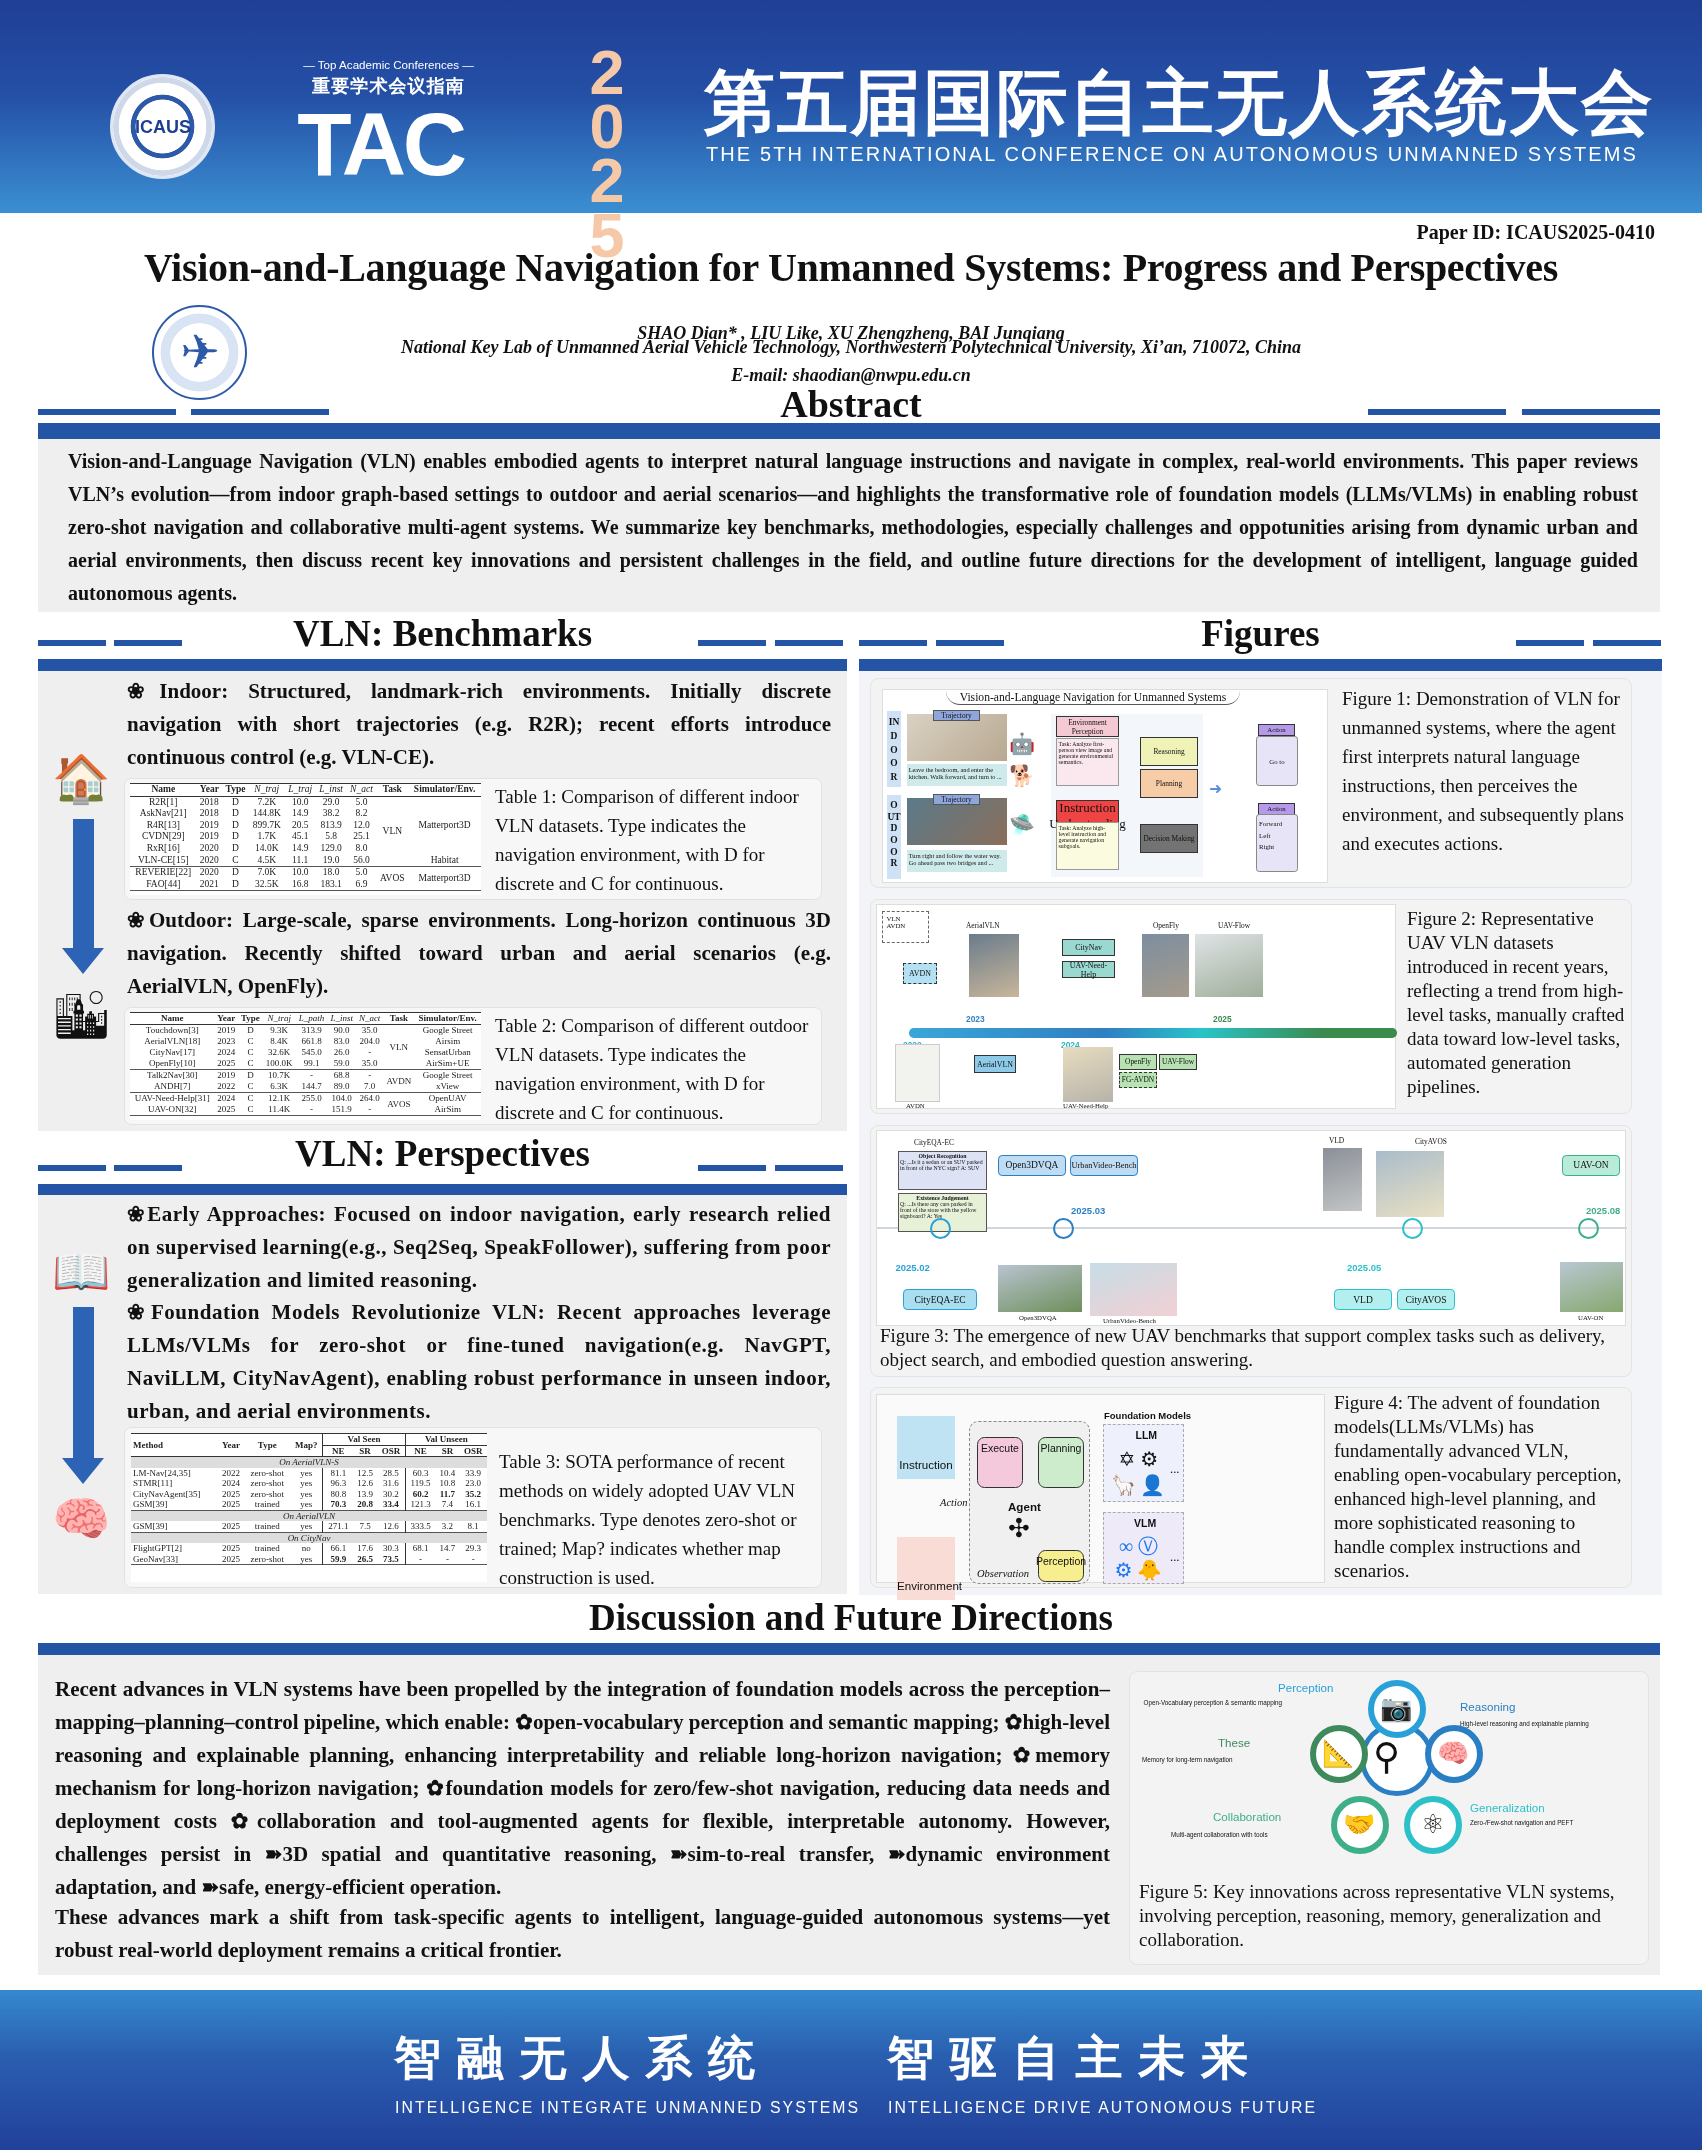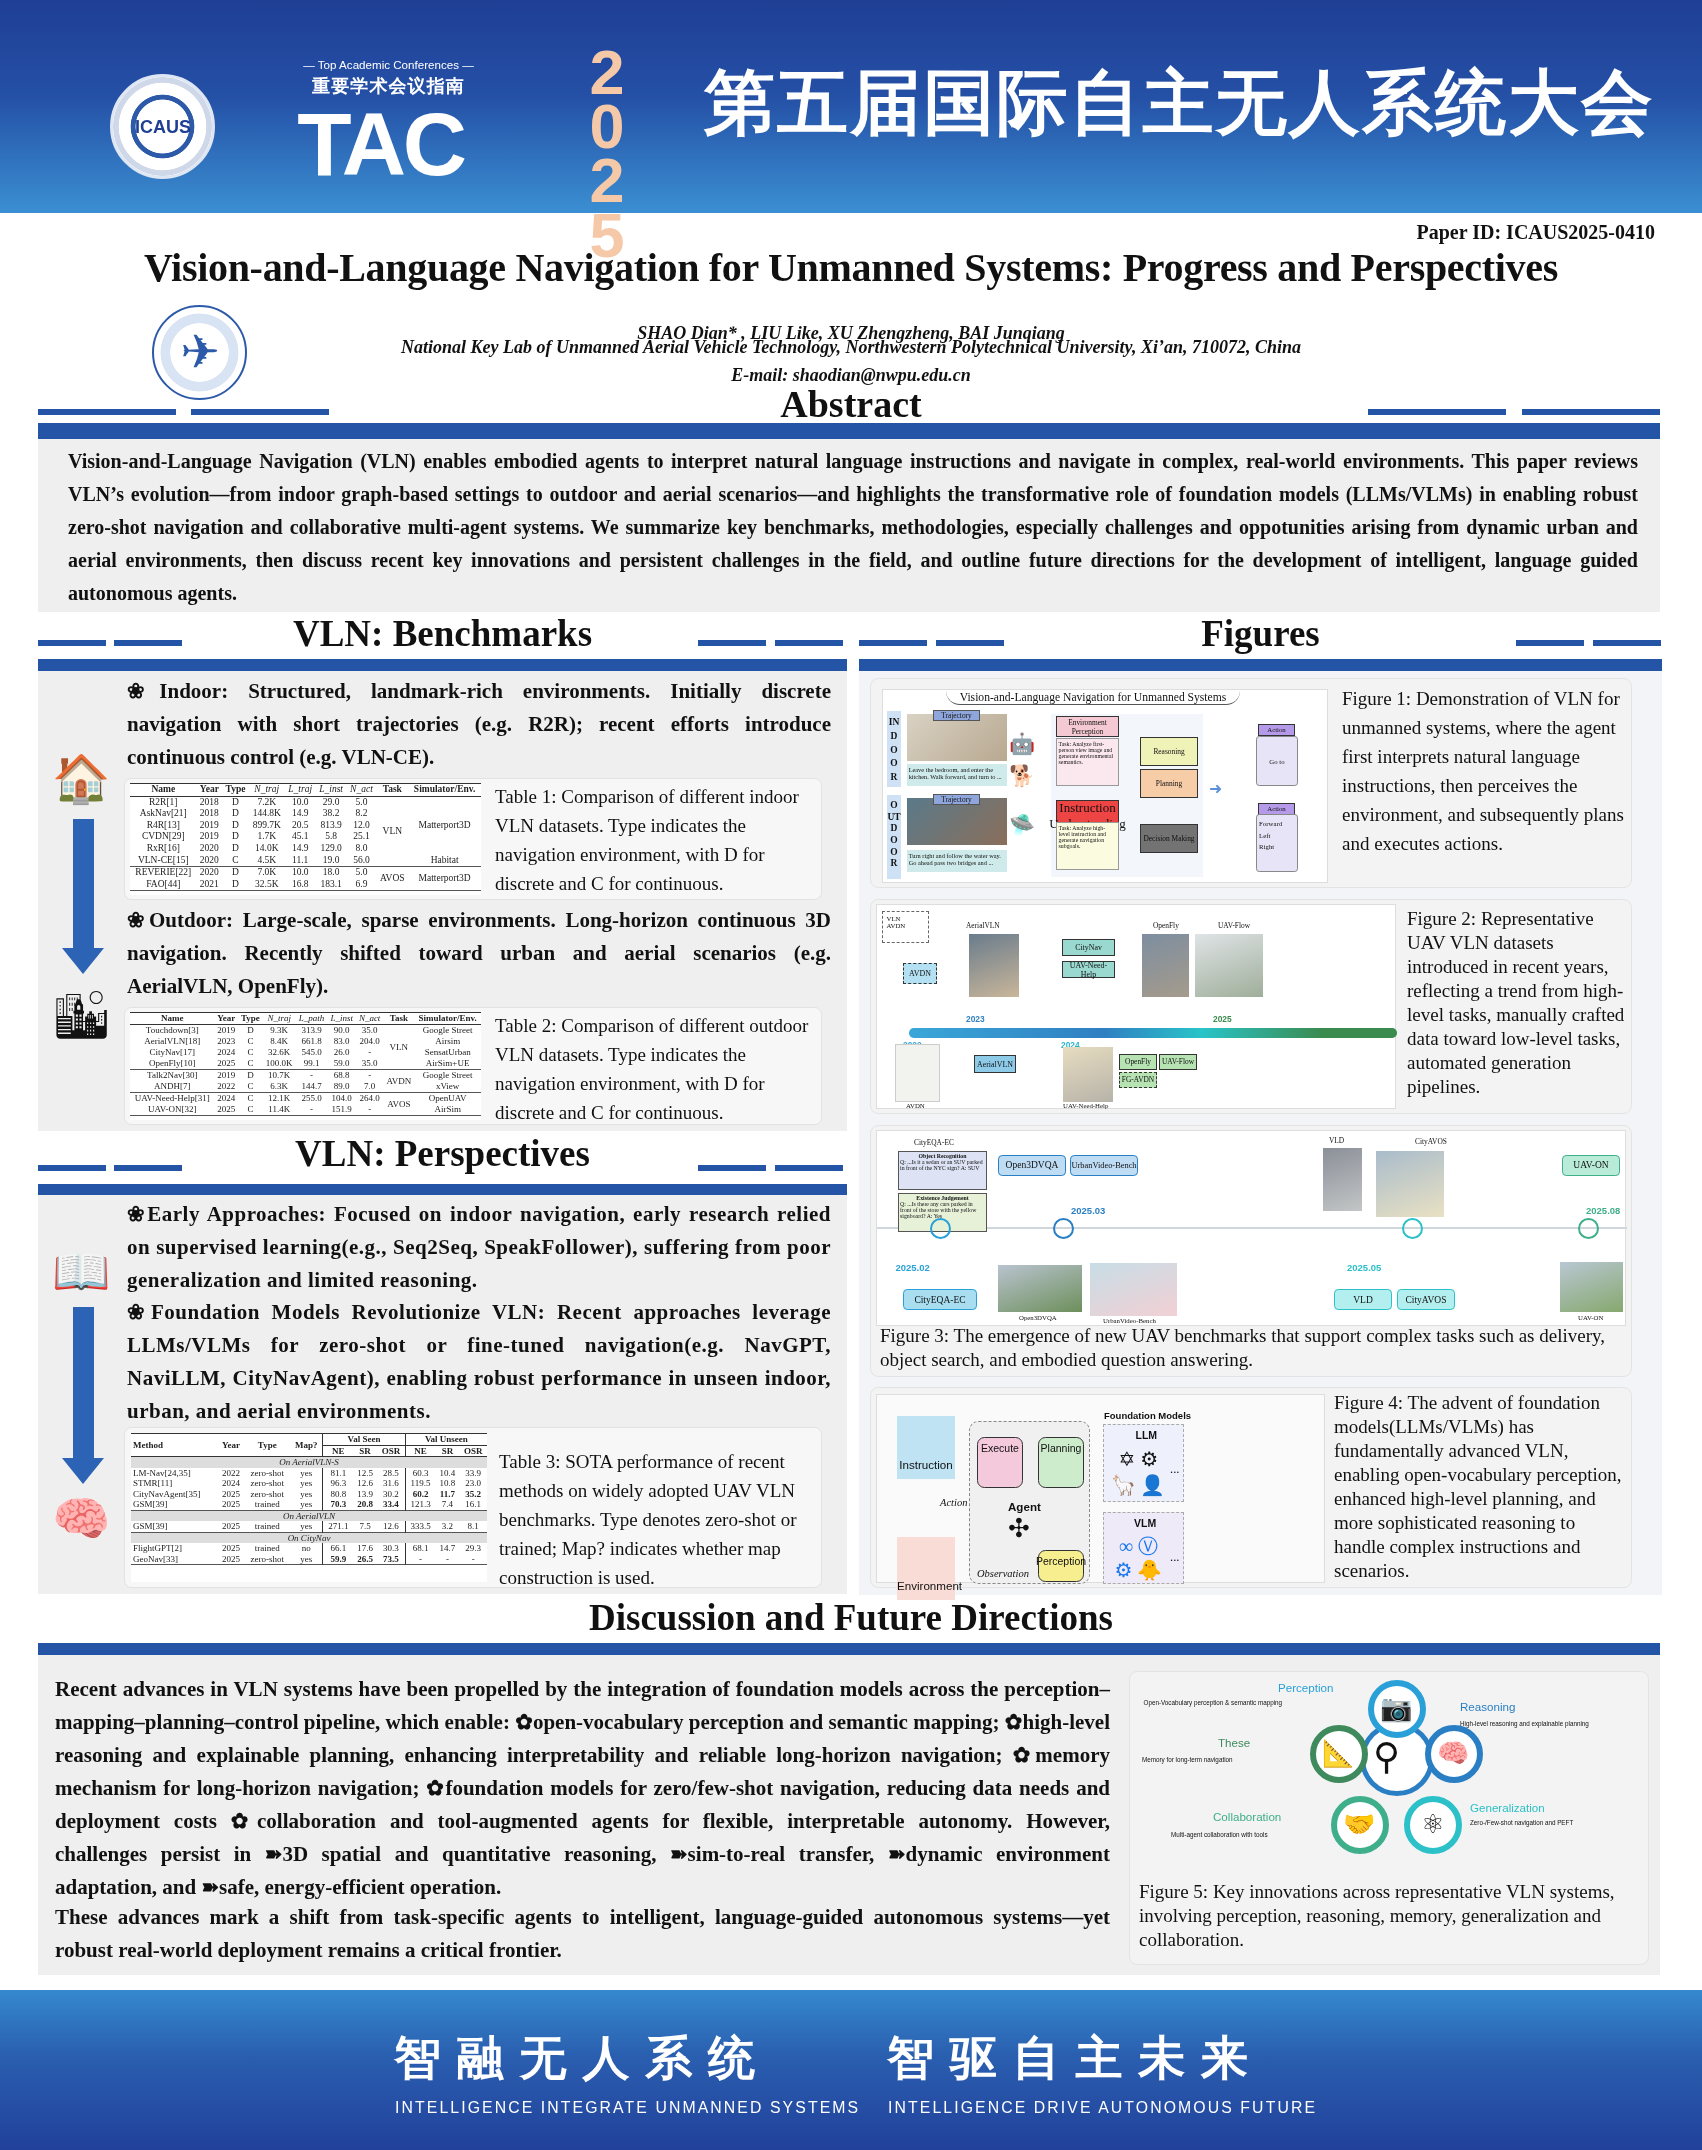--- a/index.html
+++ b/index.html
@@ -70,20 +70,21 @@
 <div class="abs header">
   <div class="abs icaus-logo"></div>
   <div class="abs icaus-text">ICAUS</div>
   <div class="abs tac-sub">— Top Academic Conferences —</div>
   <div class="abs tac-cn">重要学术会议指南</div>
   <div class="abs tac-logo">TAC</div>
   <div class="abs year-badge">
     <div style="writing-mode:vertical-rl;text-orientation:upright;letter-spacing:-15.8px;">2025</div>
   </div>
   <div class="abs conf-cn">第五届国际自主无人系统大会</div>
+  <div class="abs conf-en">THE 5TH INTERNATIONAL CONFERENCE ON AUTONOMOUS UNMANNED SYSTEMS</div>
 </div>
 
 <div class="abs paper-id">Paper ID:  ICAUS2025-0410</div>
 <div class="abs title">Vision-and-Language Navigation for Unmanned Systems: Progress and Perspectives</div>
 <div class="abs nwpu-logo"></div>
 <div class="abs nwpu-glyph">✈</div>
 <div class="abs authors">SHAO Dian* , LIU Like, XU Zhengzheng, BAI Junqiang</div>
 <div class="abs affil">National Key Lab of Unmanned Aerial Vehicle Technology, Northwestern Polytechnical University, Xi’an, 710072, China</div>
 <div class="abs email">E-mail: shaodian@nwpu.edu.cn</div>
 

